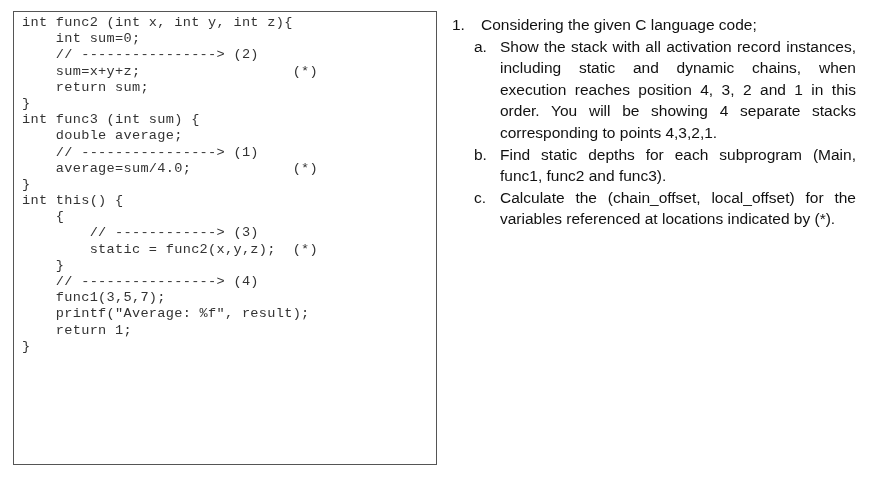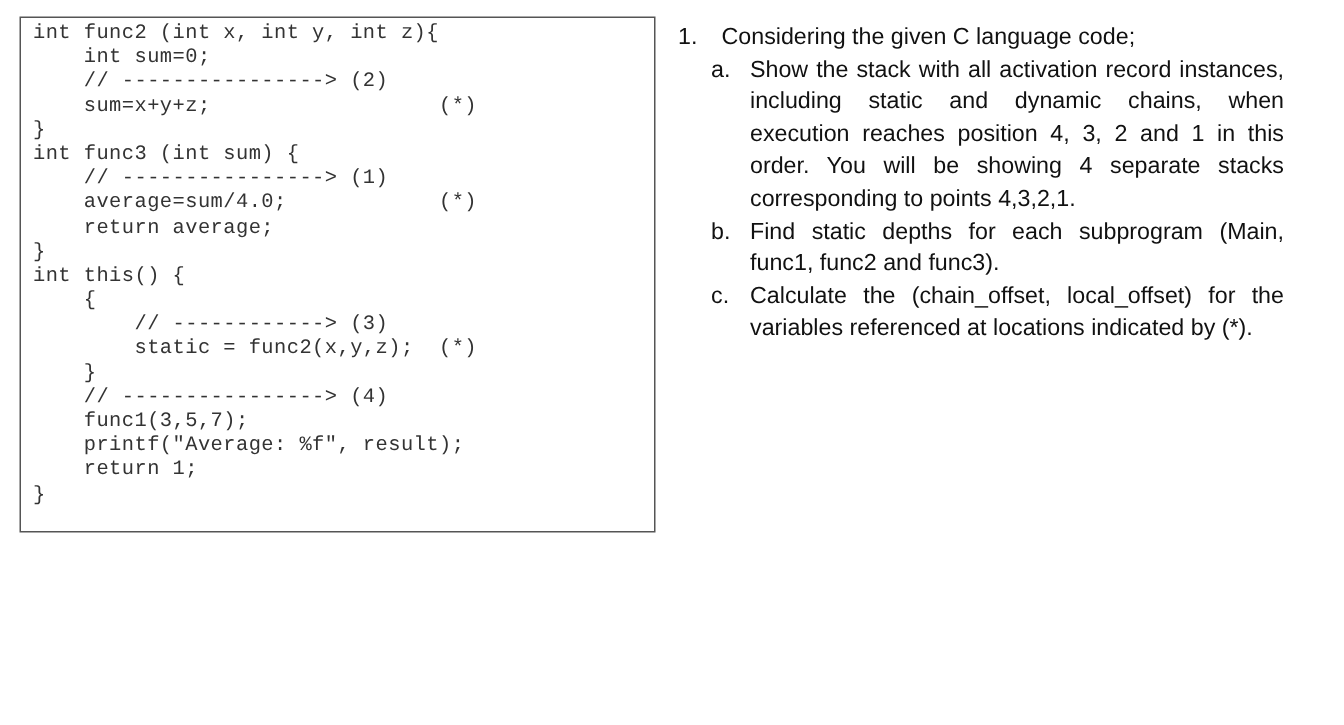--- a/index.html
+++ b/index.html
@@ -1,18 +1,18 @@
 <!DOCTYPE html>
 <html><head>
 <meta charset="utf-8">
 <style>
   html, body { margin:0; padding:0; background:#ffffff; }
   body { width:896px; height:483px; position:relative; overflow:hidden; }
   .code-box {
-    position:absolute; left:13px; top:11px; width:424px; height:344px;
+    position:absolute; left:13px; top:11px; width:424px; height:454px;
     border:1px solid #555; box-sizing:border-box; background:#fff;
     padding:3px 0 0 8px;
   }
   .code-line {
     font-family:"Liberation Mono", monospace; font-size:13.6px; color:#333;
     height:16.2px; line-height:16.2px; white-space:pre; letter-spacing:0.3px;
   }
   .question {
     position:absolute; left:452px; top:14px; width:404px;
     font-family:"Liberation Sans", sans-serif; font-size:15.5px; color:#111;
@@ -25,25 +25,26 @@
   .sub-text { text-align:justify; flex:1; }
 </style>
 </head>
 <body>
 
 <div class="code-box">
   <div class="code-line">int func2 (int x, int y, int z){</div>
   <div class="code-line">    int sum=0;</div>
   <div class="code-line">    // ----------------&gt; (2)</div>
   <div class="code-line">    sum=x+y+z;                  (*)</div>
+  <div class="code-line">    return sum;</div>
   <div class="code-line">}</div>
   <div class="code-line">int func3 (int sum) {</div>
+  <div class="code-line">    double average;</div>
   <div class="code-line">    // ----------------&gt; (1)</div>
   <div class="code-line">    average=sum/4.0;            (*)</div>
-  <div class="code-line">    return average;</div>
   <div class="code-line">}</div>
   <div class="code-line">int this() {</div>
   <div class="code-line">    {</div>
   <div class="code-line">        // ------------&gt; (3)</div>
   <div class="code-line">        static = func2(x,y,z);  (*)</div>
   <div class="code-line">    }</div>
   <div class="code-line">    // ----------------&gt; (4)</div>
   <div class="code-line">    func1(3,5,7);</div>
   <div class="code-line">    printf("Average: %f", result);</div>
   <div class="code-line">    return 1;</div>

